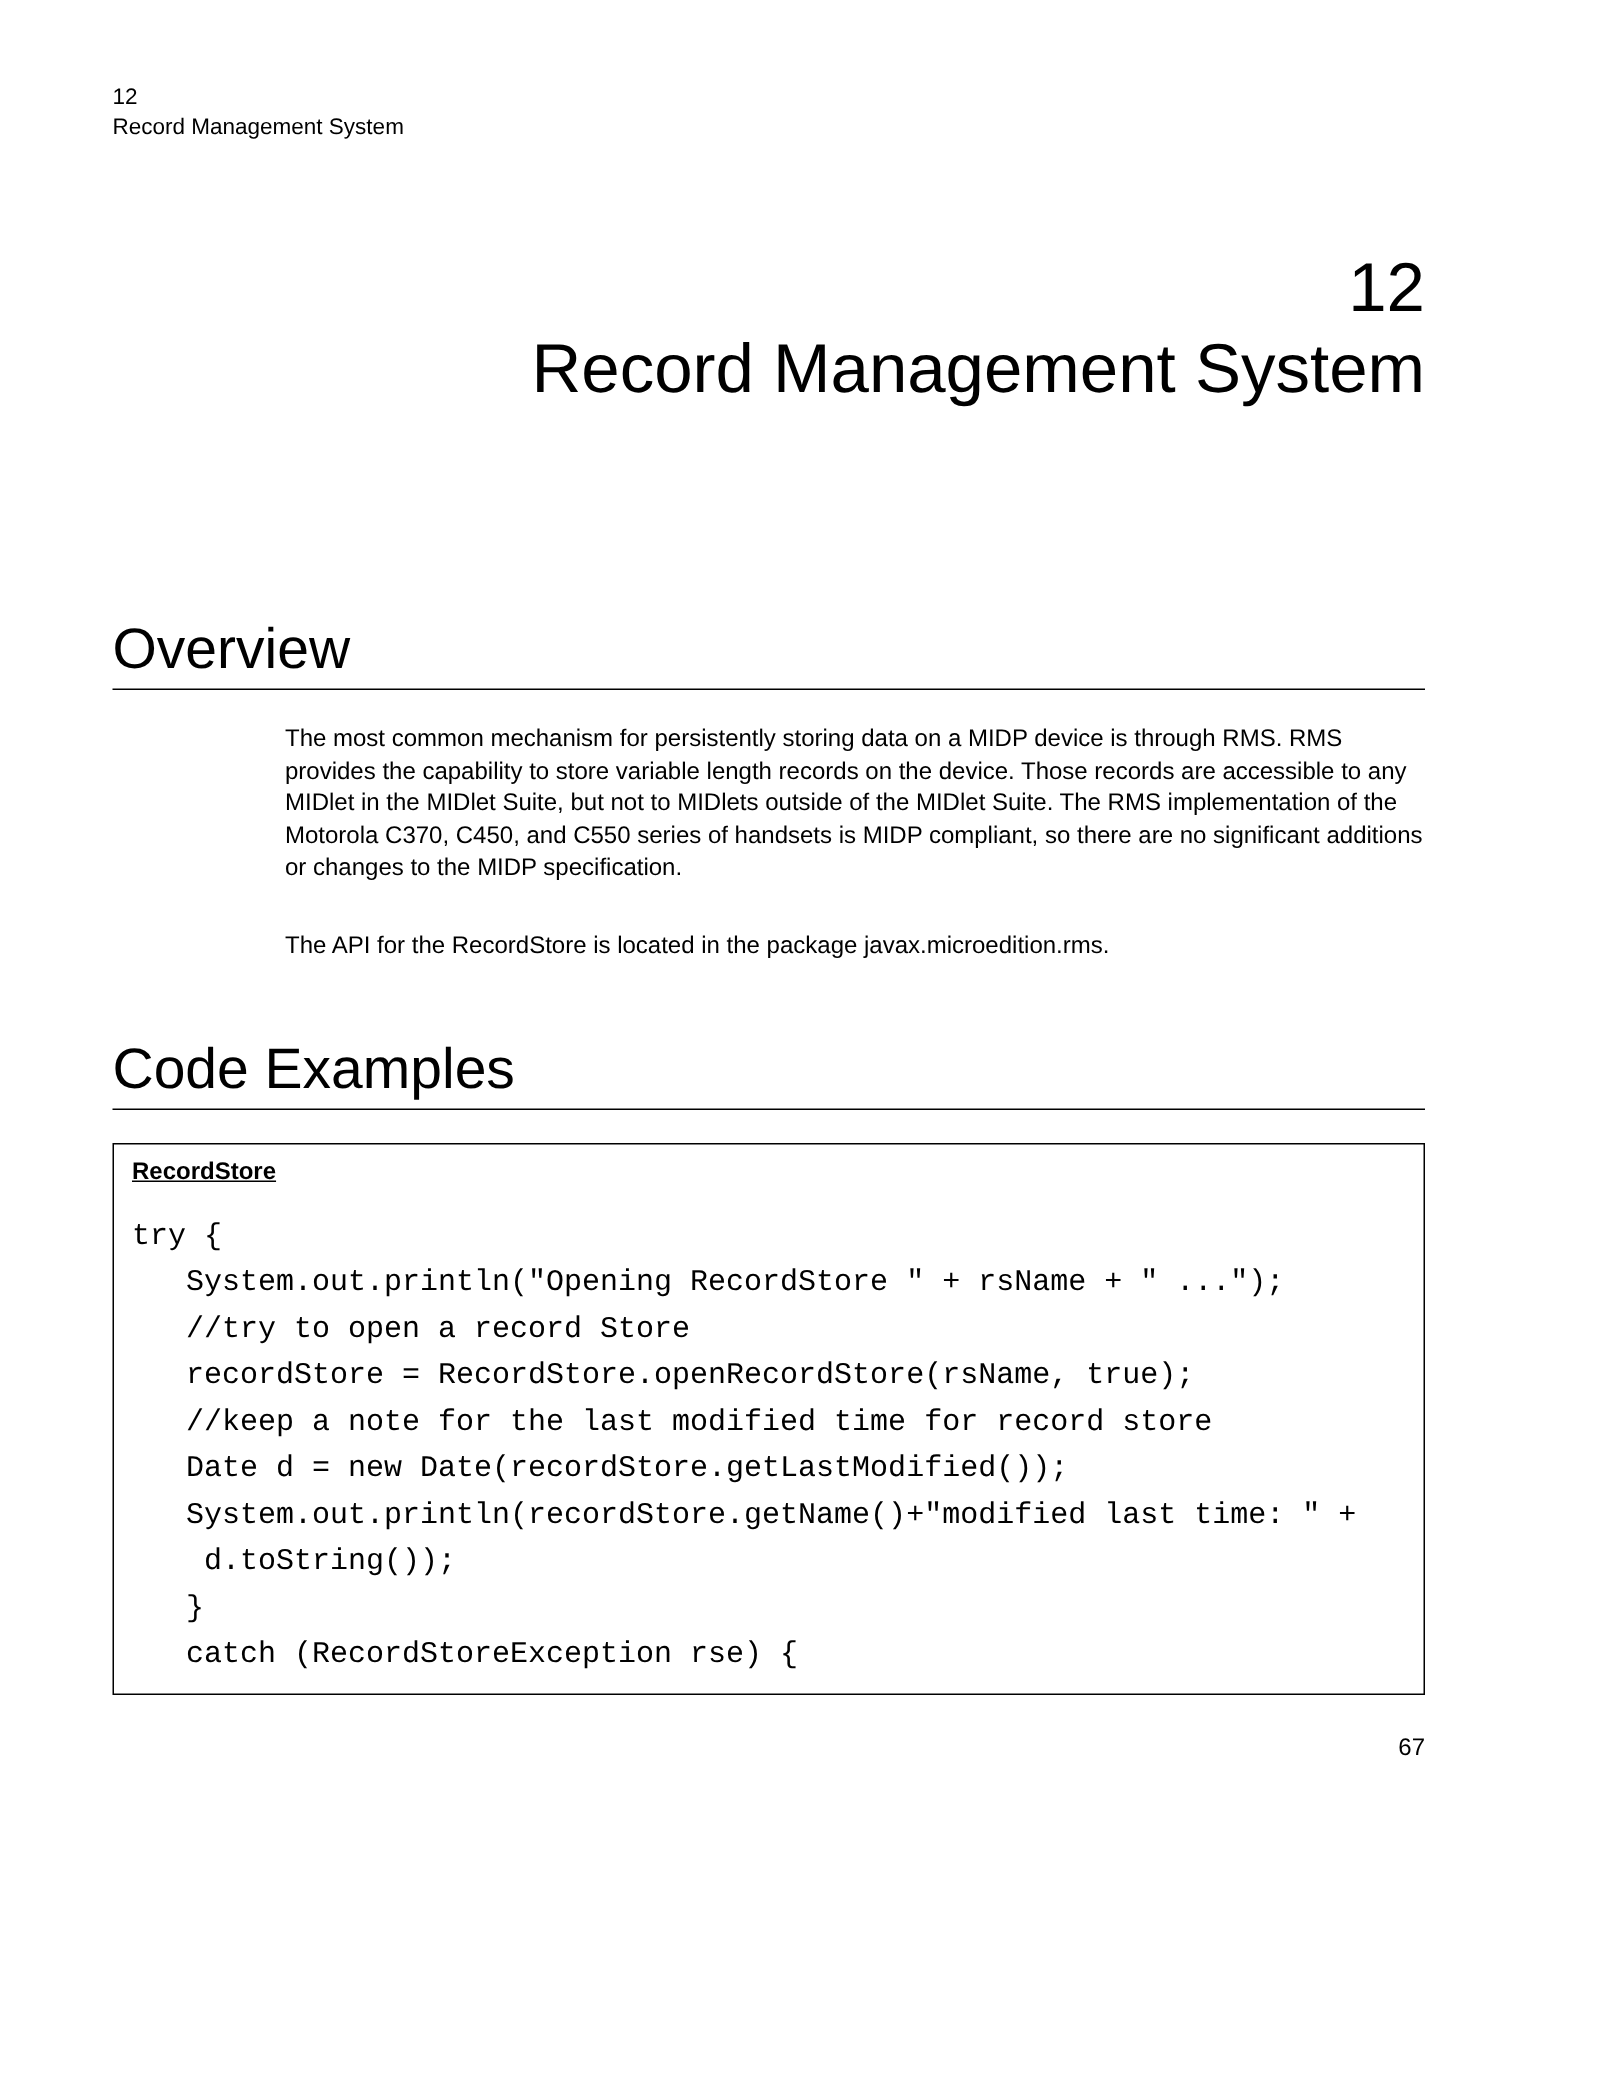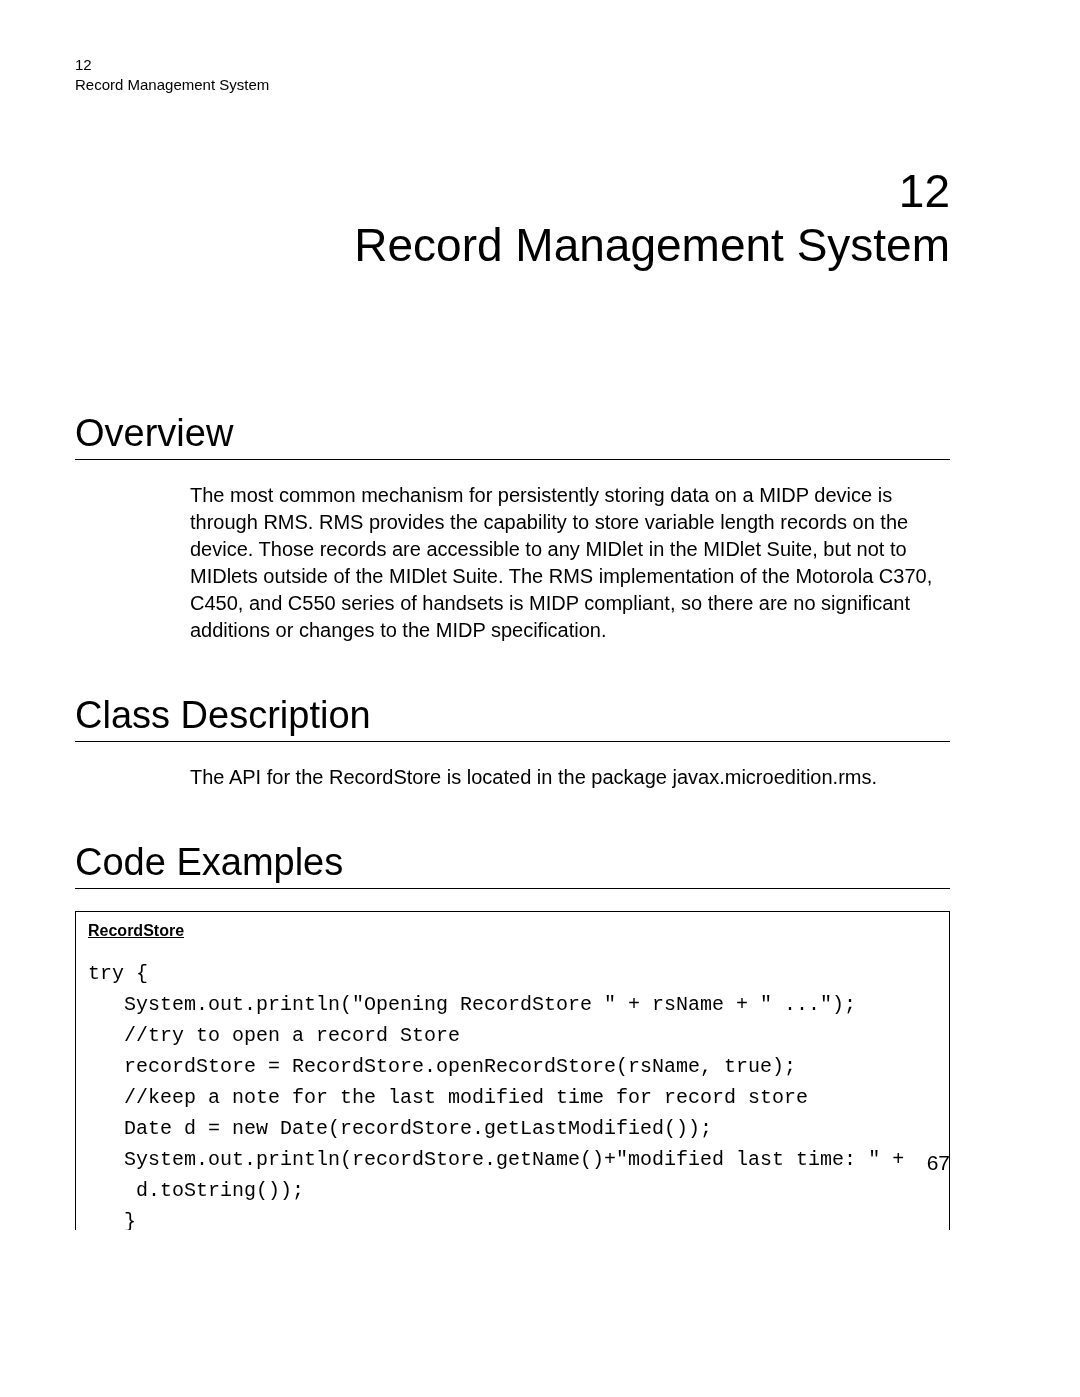--- a/index.html
+++ b/index.html
@@ -36,21 +36,21 @@
   }
   .section-heading {
     font-size: 38px;
     font-weight: 400;
     border-bottom: 1px solid #000;
     padding-bottom: 4px;
     margin-bottom: 22px;
     margin-top: 50px;
   }
   .body-text {
-    font-size: 20px;
+    font-size: 16px;
     line-height: 1.35;
     margin-left: 115px;
     margin-bottom: 30px;
   }
   .mono {
     font-family: Liberation Sans, sans-serif;
   }
   .code-box {
     border: 1px solid #000;
     margin-top: 10px;
@@ -67,40 +67,39 @@
     font-family: Liberation Mono, monospace;
     font-size: 20px;
     line-height: 1.55;
     white-space: pre;
     margin: 0;
   }
   .page-number {
     position: absolute;
     bottom: 55px;
     right: 130px;
-    font-size: 21px;
+    font-size: 16px;
   }
 </style>
 </head>
 <body>
 
 <div class="page">
 
   <div class="running-head">
     <div>12</div>
     <div>Record Management System</div>
   </div>
 
   <div class="chapter-number">12</div>
   <div class="chapter-title">Record Management System</div>
 
   <div class="section-heading">Overview</div>
   <div class="body-text">The most common mechanism for persistently storing data on a MIDP device is through RMS. RMS provides the capability to store variable length records on the device. Those records are accessible to any MIDlet in the MIDlet Suite, but not to MIDlets outside of the MIDlet Suite. The RMS implementation of the Motorola C370, C450, and C550 series of handsets is MIDP compliant, so there are no significant additions or changes to the MIDP specification.</div>
 
-  <div class="section-heading">Class Description</div>
   <div class="body-text">
     <span>The API for the RecordStore is located in the package </span><span class="mono">javax.microedition.rms.</span><span></span>
   </div>
 
   <div class="section-heading">Code Examples</div>
 
   <div class="code-box">
     <div class="code-title">RecordStore</div>
     <pre class="code">try {
    System.out.println("Opening RecordStore " + rsName + " ...");

